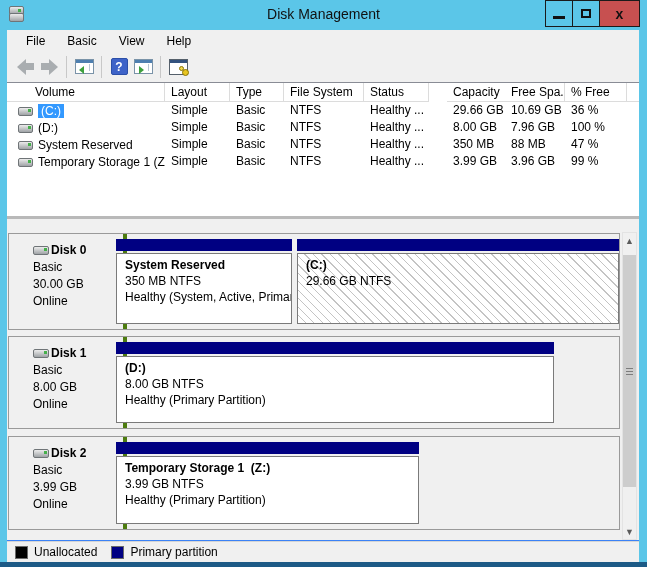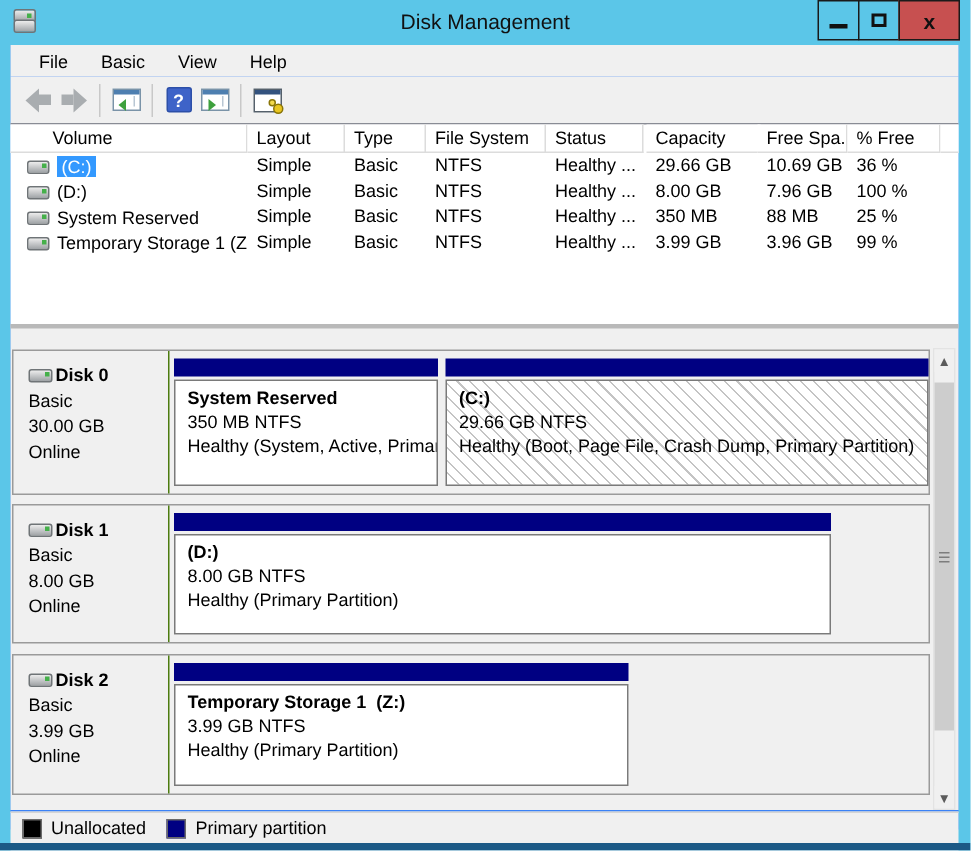--- a/index.html
+++ b/index.html
@@ -73,39 +73,39 @@
               border-right:1px solid #DCDCDC; border-bottom:1px solid #DCDCDC;
               padding:2px 0 0 6px; white-space:nowrap; overflow:hidden; }
   .vrow { position:relative; height:17px; }
   .vcell { position:absolute; top:0; height:17px; padding:1px 0 0 6px;
            white-space:nowrap; overflow:hidden; }
   .c0 { left:0;   width:158px; }
   .c1 { left:158px; width:65px; }
   .c2 { left:223px; width:54px; }
   .c3 { left:277px; width:80px; }
   .c4 { left:357px; width:65px; }
-  .c5 { left:424px; width:76px; }
+  .c5 { left:440px; width:76px; }
   .c6 { left:498px; width:60px; }
   .c7 { left:558px; width:62px; }
   .c8 { left:620px; width:12px; border-right:none; }
   .hdr-volume { padding-left:28px; }
   .vol-cell { display:flex; align-items:center; padding-left:11px; }
   .row-ico { position:relative; width:15px; height:11px; margin-right:5px; flex:none; }
   .sel-label { background:#3399FF; color:#fff; padding:0 3px; }
 
   
   #splitter { position:absolute; left:0; top:186px; width:632px; height:14px;
               background:#F0F0F0; border-top:3px solid #B9B9B9; }
 
   
   #disk-pane { position:absolute; left:0; top:200px; width:632px; height:310px; background:#F0F0F0; }
   .disk-row { position:absolute; left:1px; width:612px; background:#F0F0F0;
               border:1px solid #9A9A9A; }
-  .disk-label { position:absolute; left:2px; top:0; bottom:0; width:102px;
-                border-right:1px solid #4d7c0f; padding:8px 0 0 8px; line-height:17px; }
+  .disk-label { position:absolute; left:16px; top:0; bottom:0; width:102px;
+                border-right:4px solid #4d7c0f; padding:8px 0 0 8px; line-height:17px; }
   .disk-label .name { font-weight:bold; display:flex; align-items:center; }
   .disk-label .name .row-ico { margin-right:3px; }
   .partition { position:absolute; top:5px; }
   .part-bar { height:12px; background:#000082; }
   .part-box { margin-top:2px; background:#fff; border:1px solid #7A7A7A;
               padding:3px 0 0 8px; line-height:16px; overflow:hidden; }
   .part-box div { white-space:pre; overflow:hidden; }
   .part-name { font-weight:bold; }
   .part-box.hatched { background:repeating-linear-gradient(45deg,#ffffff 0px,#ffffff 5px,#c4c4c4 5px,#c4c4c4 6px); }
 
@@ -265,21 +265,21 @@
               </span>
             </span>
           <span>System Reserved</span>
         </span>
         <span class="vcell c1">Simple</span>
         <span class="vcell c2">Basic</span>
         <span class="vcell c3">NTFS</span>
         <span class="vcell c4">Healthy ...</span>
         <span class="vcell c5">350 MB</span>
         <span class="vcell c6">88 MB</span>
-        <span class="vcell c7">25 %</span>
+        <span class="vcell c7">47 %</span>
       </div>
 
       <div class="vrow">
         <span class="vcell c0 vol-cell">
           <span class="row-ico">
               <span class="drive-body" style="top:1px;">
                 <span class="drive-led" style="right:1px;top:1px;"></span>
               </span>
             </span>
           <span>Temporary Storage 1 (Z:)</span>
@@ -318,21 +318,20 @@
             <div class="part-name">System Reserved</div>
             <div>350 MB NTFS</div>
             <div>Healthy (System, Active, Primar</div>
           </div>
         </div>
         <div class="partition" style="left:288px; width:322px;">
           <div class="part-bar"></div>
           <div class="part-box hatched" style="height:71px;">
             <div class="part-name">(C:)</div>
             <div>29.66 GB NTFS</div>
-            <div>Healthy (Boot, Page File, Crash Dump, Primary Partition)</div>
           </div>
         </div>
       </div>
 
       <div class="disk-row" style="top:106px; height:93px;padding-left:37px;">
         <div class="disk-label">
           <div class="name">
             <span class="row-ico">
                 <span class="drive-body" style="top:1px;width:16px;">
                   <span class="drive-led" style="right:1px;top:1px;"></span>

